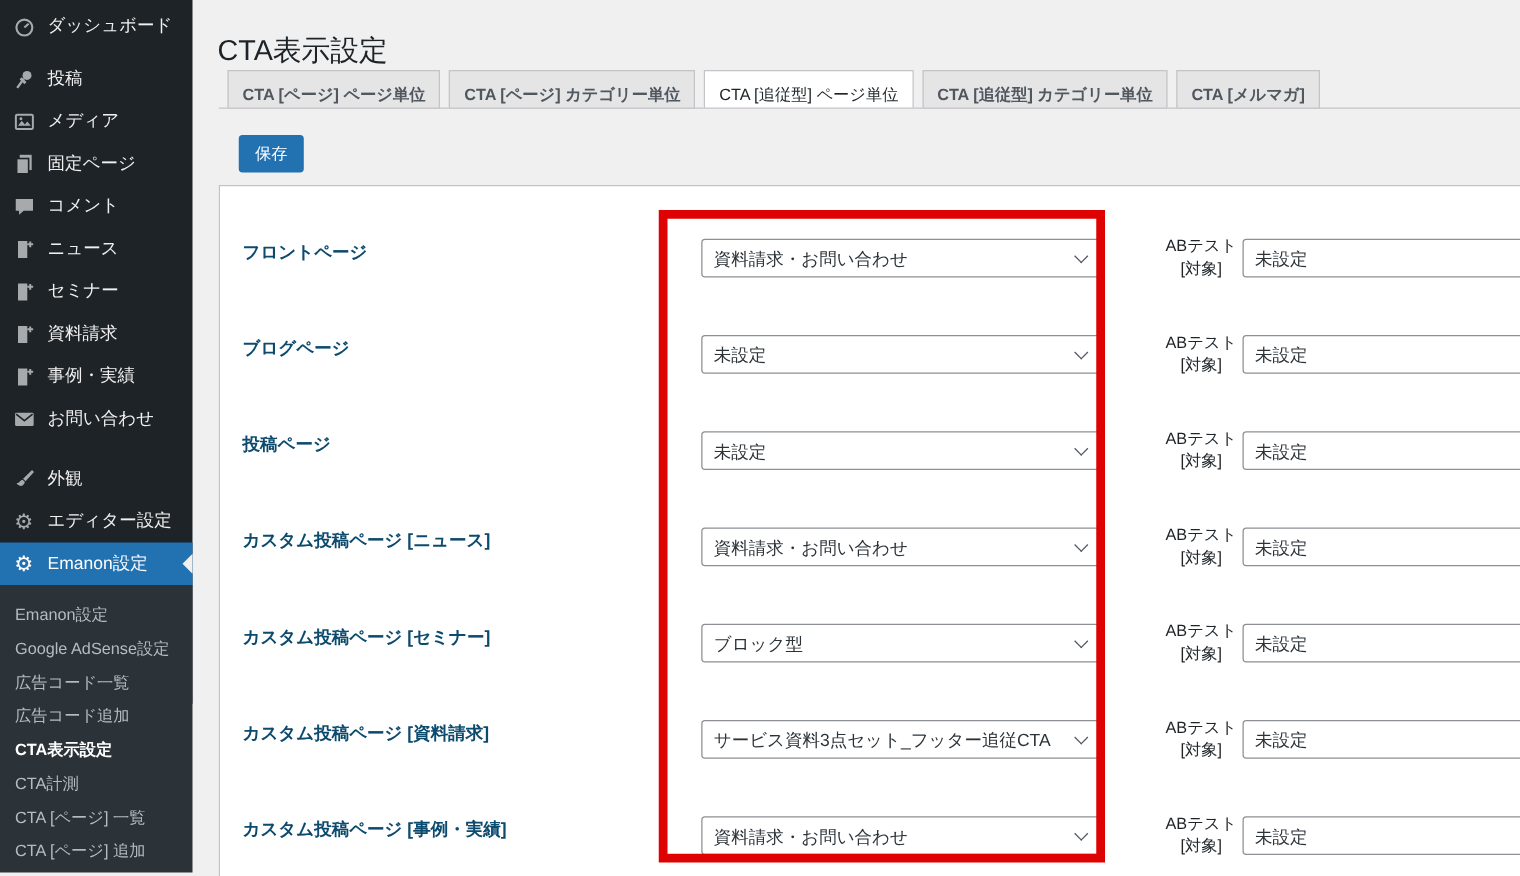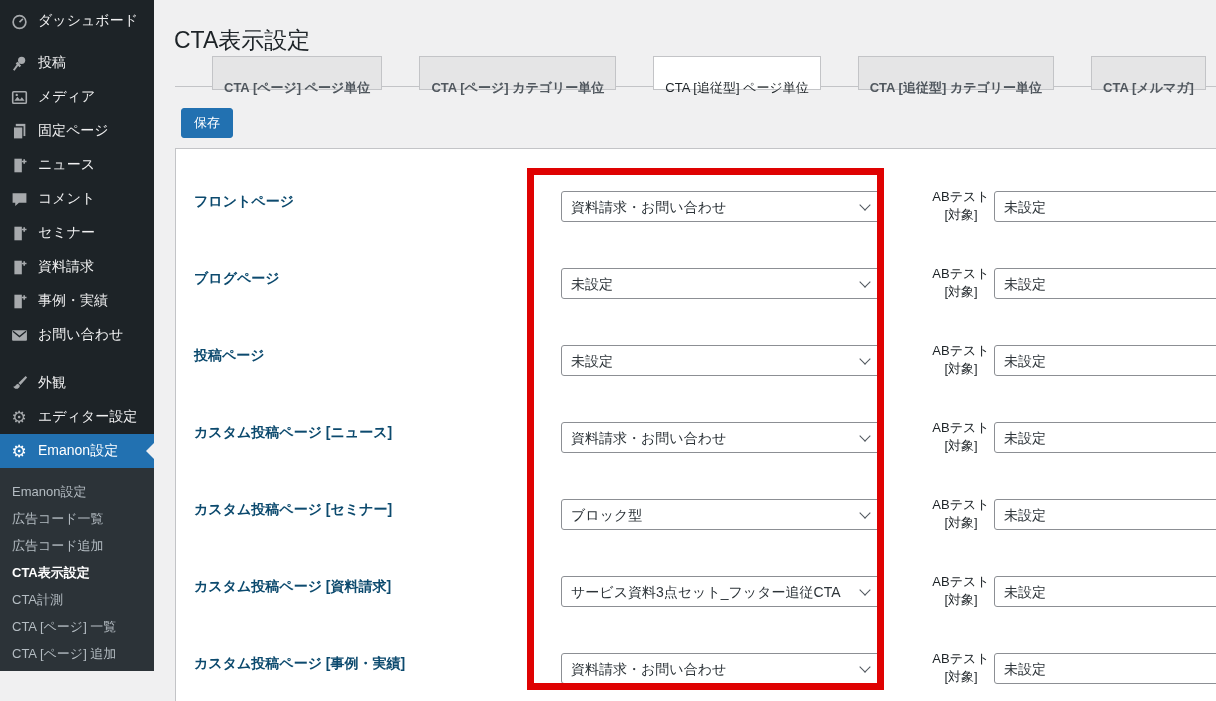--- a/index.html
+++ b/index.html
@@ -21,24 +21,24 @@
   .menu-item.active .micon{color:#fff;}
   .menu-item.active::after{content:"";position:absolute;right:0;top:50%;margin-top:-8px;
     border-top:8px solid transparent;border-bottom:8px solid transparent;border-right:8px solid #f0f0f1;}
   .submenu{background:#2c3338;padding:10px 0 4px 0;}
   .submenu-item{height:27px;line-height:27px;padding-left:12px;font-size:13px;color:#b4bcc2;cursor:pointer;white-space:nowrap;}
   .submenu-item.current{color:#fff;font-weight:bold;}
   
   .page-title{position:absolute;left:174px;top:12px;font-size:23px;line-height:27px;color:#1d2327;font-weight:400;}
   .tab-line{position:absolute;left:175px;top:86px;width:1041px;border-top:1px solid #c3c4c7;}
   .tab-bar{position:absolute;left:182px;top:56px;display:flex;gap:7px;z-index:2;}
-  .tab{box-sizing:border-box;height:31px;line-height:29px;padding:16px 11px;font-size:13px;font-weight:600;
-    color:#50575e;background:#e5e5e6;border:1px solid #c3c4c7;cursor:pointer;white-space:nowrap;margin-left:30px;}
+  .tab{box-sizing:border-box;height:31px;line-height:29px;padding:4px 11px;font-size:13px;font-weight:600;
+    color:#50575e;background:#e5e5e6;border:1px solid #c3c4c7;cursor:pointer;white-space:nowrap;}
   .tab.active{background:#ffffff;color:#1d2327;font-weight:400;}
-  .save-btn{position:absolute;left:181px;top:108px;height:30px;padding:0 12px;
+  .save-btn{position:absolute;left:191px;top:108px;height:30px;padding:0 12px;
     background:#2271b1;border:1px solid #2271b1;border-radius:3px;color:#fff;font-size:13px;
     font-family:"Liberation Sans",sans-serif;cursor:pointer;}
   .panel{position:absolute;left:175px;top:148px;width:1055px;height:570px;
     background:#fff;border:1px solid #c3c4c7;box-sizing:border-box;}
   
   .frow{position:absolute;left:0;right:0;height:31px;}
   .frow .rlabel{position:absolute;left:18px;top:2px;font-size:14px;font-weight:bold;color:#0c4a6e;white-space:nowrap;}
   .sel-wrap{position:absolute;height:31px;}
   .sel-wrap.cta{left:385px;width:320px;}
   .sel-wrap.ab{left:818px;width:440px;}
@@ -97,33 +97,33 @@
             <svg width="17" height="17" viewBox="0 0 16 16">
               <rect x="4.5" y="0.8" width="9" height="11.5" fill="currentColor"></rect>
               <rect x="2.2" y="3.6" width="9" height="11.5" fill="currentColor" stroke="#1d2327" stroke-width="1.2"></rect>
             </svg>
           </span>
           <span>固定ページ</span>
         </div>
         <div class="menu-item">
           <span class="micon">
             <svg width="17" height="17" viewBox="0 0 16 16">
+              <path d="M1.5 2h13v9H7.5L4 14v-3H1.5z" fill="currentColor"></path>
+            </svg>
+          </span>
+          <span>コメント</span>
+        </div>
+        <div class="menu-item">
+          <span class="micon">
+            <svg width="17" height="17" viewBox="0 0 16 16">
               <path d="M3.2 1.6h7v12.8h-7z" fill="currentColor"></path>
               <path d="M12.4 2v4.4M10.2 4.2h4.4" stroke="currentColor" stroke-width="1.5" fill="none"></path>
             </svg>
           </span>
           <span>ニュース</span>
-        </div>
-        <div class="menu-item">
-          <span class="micon">
-            <svg width="17" height="17" viewBox="0 0 16 16">
-              <path d="M1.5 2h13v9H7.5L4 14v-3H1.5z" fill="currentColor"></path>
-            </svg>
-          </span>
-          <span>コメント</span>
         </div>
         <div class="menu-item">
           <span class="micon">
             <svg width="17" height="17" viewBox="0 0 16 16">
               <path d="M3.2 1.6h7v12.8h-7z" fill="currentColor"></path>
               <path d="M12.4 2v4.4M10.2 4.2h4.4" stroke="currentColor" stroke-width="1.5" fill="none"></path>
             </svg>
           </span>
           <span>セミナー</span>
         </div>
@@ -172,20 +172,21 @@
         </div>
         <div class="menu-item active">
           <span class="micon">
             <span class="glyph">⚙</span>
           </span>
           <span>Emanon設定</span>
         </div>
       </div>
     <div class="submenu">
         <div class="submenu-item">Emanon設定</div>
+        <div class="submenu-item">Google AdSense設定</div>
         <div class="submenu-item">広告コード一覧</div>
         <div class="submenu-item">広告コード追加</div>
         <div class="submenu-item current">CTA表示設定</div>
         <div class="submenu-item">CTA計測</div>
         <div class="submenu-item">CTA [ページ] 一覧</div>
         <div class="submenu-item">CTA [ページ] 追加</div>
       </div>
   </div>
 
   <h1 class="page-title">CTA表示設定</h1>

